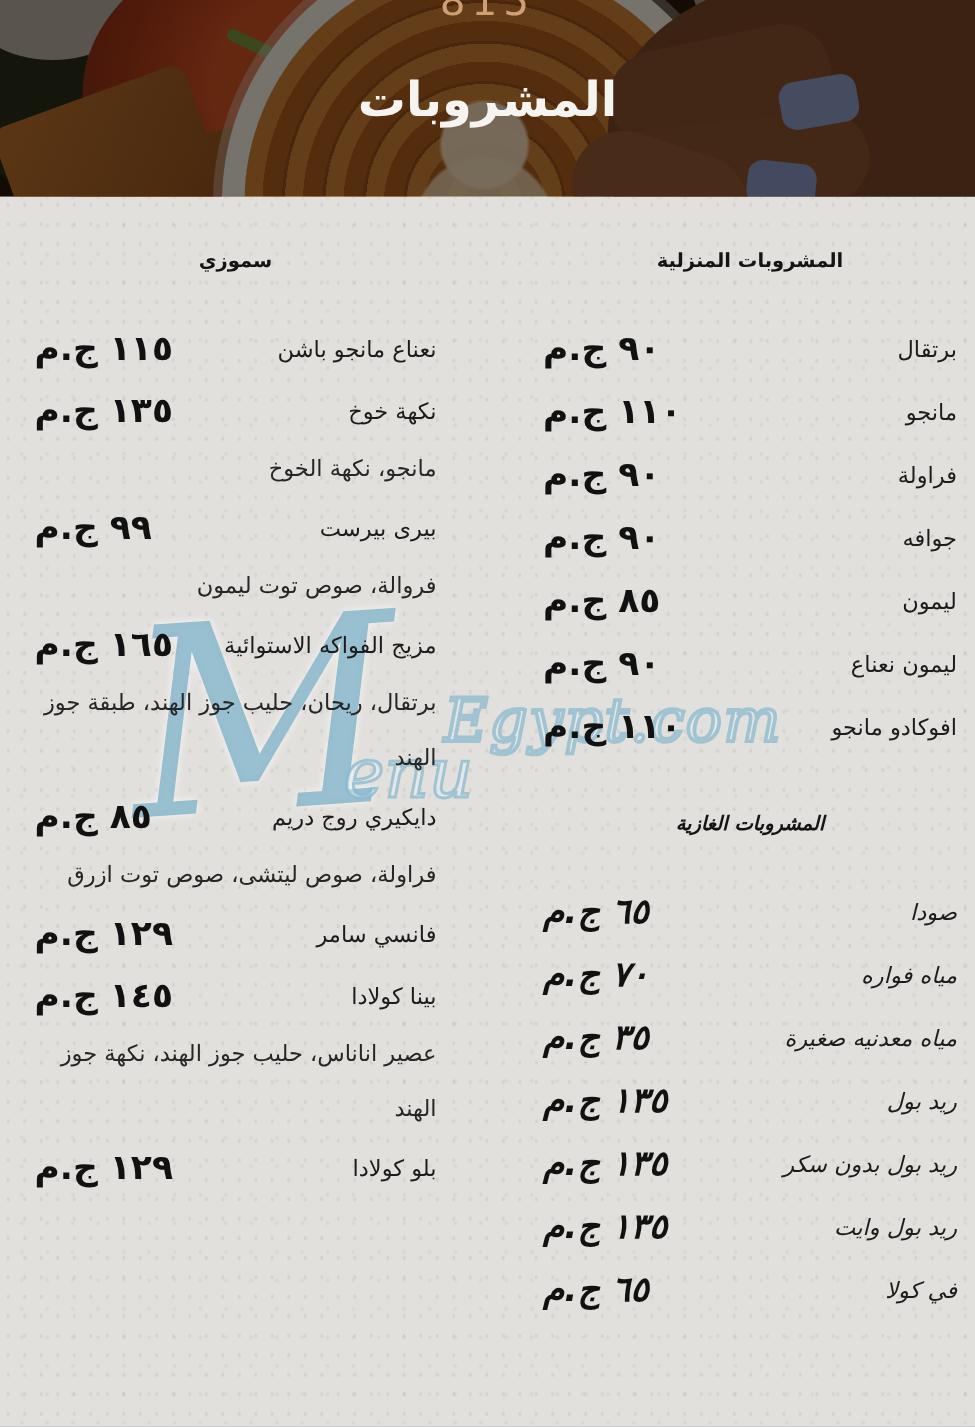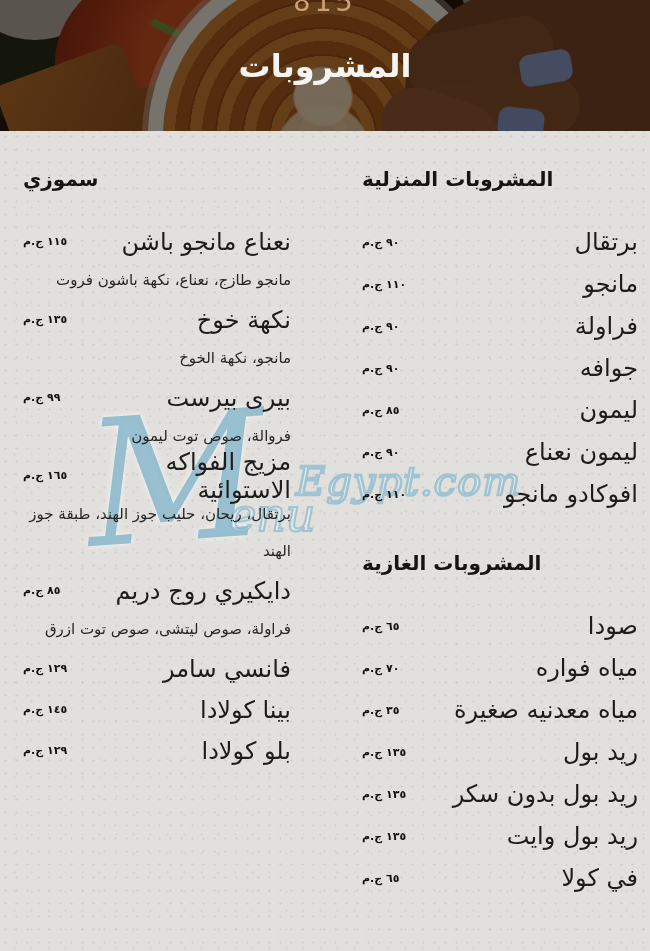--- a/index.html
+++ b/index.html
@@ -52,26 +52,26 @@
   .hero-title { position:absolute; left:0; right:0; top:47px; text-align:center;
     color:#f6f4f1; font-size:32px; font-weight:bold; z-index:4; letter-spacing:.5px; }
 
   
   .menu-body { position:relative; z-index:2; direction:rtl;
     display:flex; justify-content:space-between; align-items:flex-start;
     padding:36px 12px 0 23px; color:#1a1a1a; }
   .col { }
   .col-right { width:276px; }
   .col-left  { width:268px; }
-  .section-title { font-size:20px; font-weight:bold; color:#141414; margin:0 0 30px; text-align:left; }
-  .section + .section { margin-top:36px; }
+  .section-title { font-size:13px; font-weight:bold; color:#141414; margin:0 0 30px; text-align:center; }
+  .section + .section { margin-top:36px;font-style:italic; }
   .item-row { display:flex; justify-content:space-between; align-items:center; height:42px; }
   .col-left .item-row { height:41px; }
-  .item-name { font-size:24px; color:#1c1c1c; }
-  .item-price { font-size:11px; font-weight:bold; color:#111; white-space:nowrap; }
+  .item-name { font-size:15px; color:#1c1c1c; }
+  .item-price { font-size:23px; font-weight:bold; color:#111; white-space:nowrap; }
   .item-desc { font-size:15px; line-height:37px; color:#262626; text-align:right; }
 
   
   .watermark { position:absolute; inset:0; z-index:1; pointer-events:none; }
   .watermark span { position:absolute; font-family:"DejaVu Serif", serif; font-style:italic; white-space:nowrap; }
   .wm-m { left:86px; top:378px; font-size:175px; color:rgba(120,173,196,.75);
     text-shadow:0 0 6px rgba(255,255,255,.7); transform:rotate(-4deg); }
   .wm-enu { left:229px; top:488px; font-size:46px; color:rgba(230,242,246,.45);
     -webkit-text-stroke:2px rgba(138,184,204,.75); }
   .wm-rest { left:296px; top:458px; font-size:40px; color:rgba(230,242,246,.4);
@@ -176,21 +176,20 @@
           </div>
         </div>
       </section>
     <section class="col col-left" id="col-1">
         <div class="section">
           <h2 class="section-title">سموزي</h2>
           <div class="item-row">
             <span class="item-name">نعناع مانجو باشن</span>
             <span class="item-price">١١٥ ج.م</span>
           </div>
-          <div class="item-desc">مانجو طازج، نعناع، نكهة باشون فروت</div>
           <div class="item-row">
             <span class="item-name">نكهة خوخ</span>
             <span class="item-price">١٣٥ ج.م</span>
           </div>
           <div class="item-desc">مانجو، نكهة الخوخ</div>
           <div class="item-row">
             <span class="item-name">بيرى بيرست</span>
             <span class="item-price">٩٩ ج.م</span>
           </div>
           <div class="item-desc">فروالة، صوص توت ليمون</div>
@@ -205,20 +204,21 @@
           </div>
           <div class="item-desc">فراولة، صوص ليتشى، صوص توت ازرق</div>
           <div class="item-row">
             <span class="item-name">فانسي سامر</span>
             <span class="item-price">١٢٩ ج.م</span>
           </div>
           <div class="item-row">
             <span class="item-name">بينا كولادا</span>
             <span class="item-price">١٤٥ ج.م</span>
           </div>
+          <div class="item-desc">عصير اناناس، حليب جوز الهند، نكهة جوز الهند</div>
           <div class="item-row">
             <span class="item-name">بلو كولادا</span>
             <span class="item-price">١٢٩ ج.م</span>
           </div>
         </div>
       </section>
   </main>
 
 </div>
 

